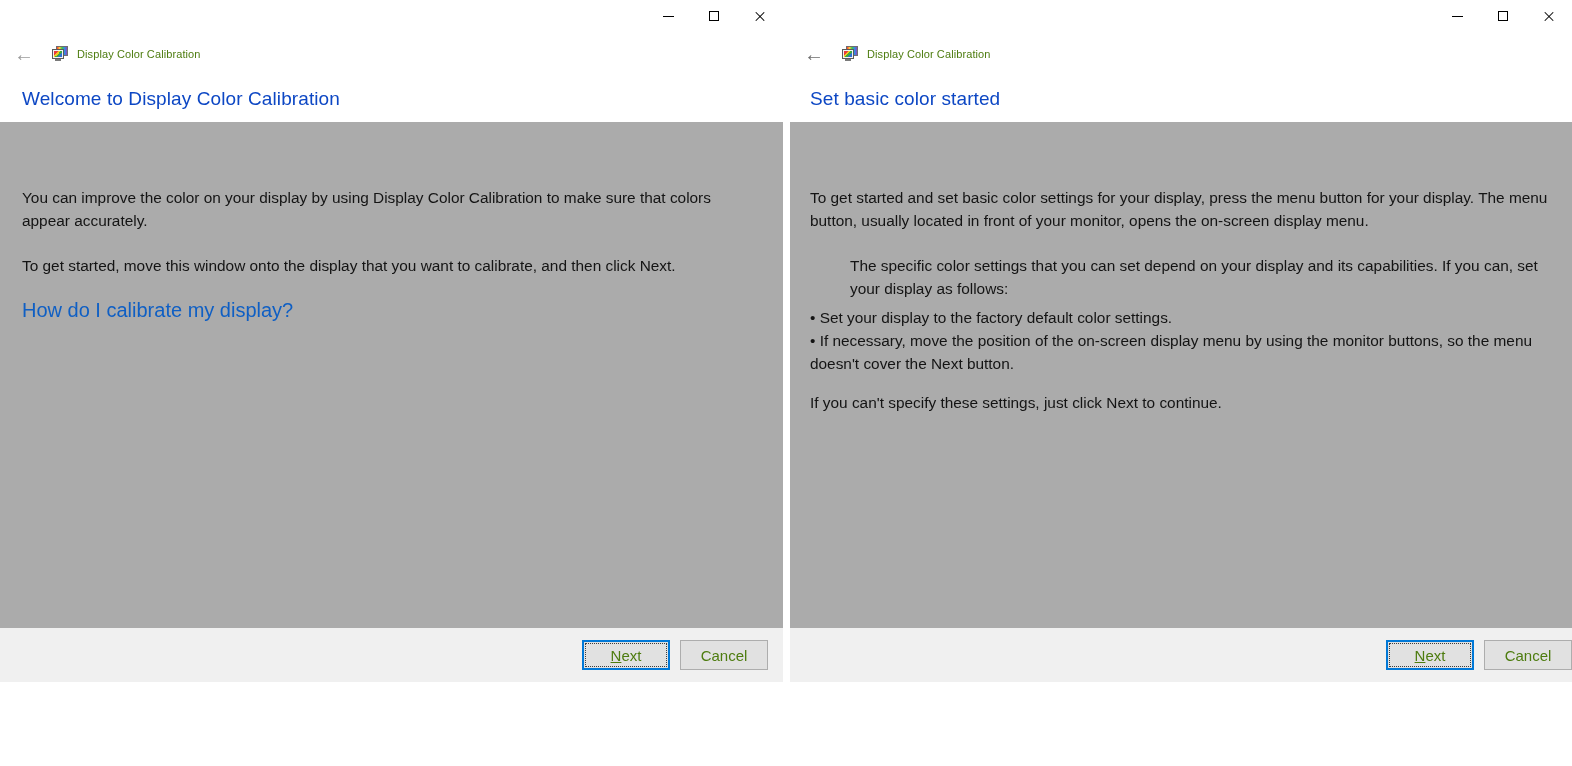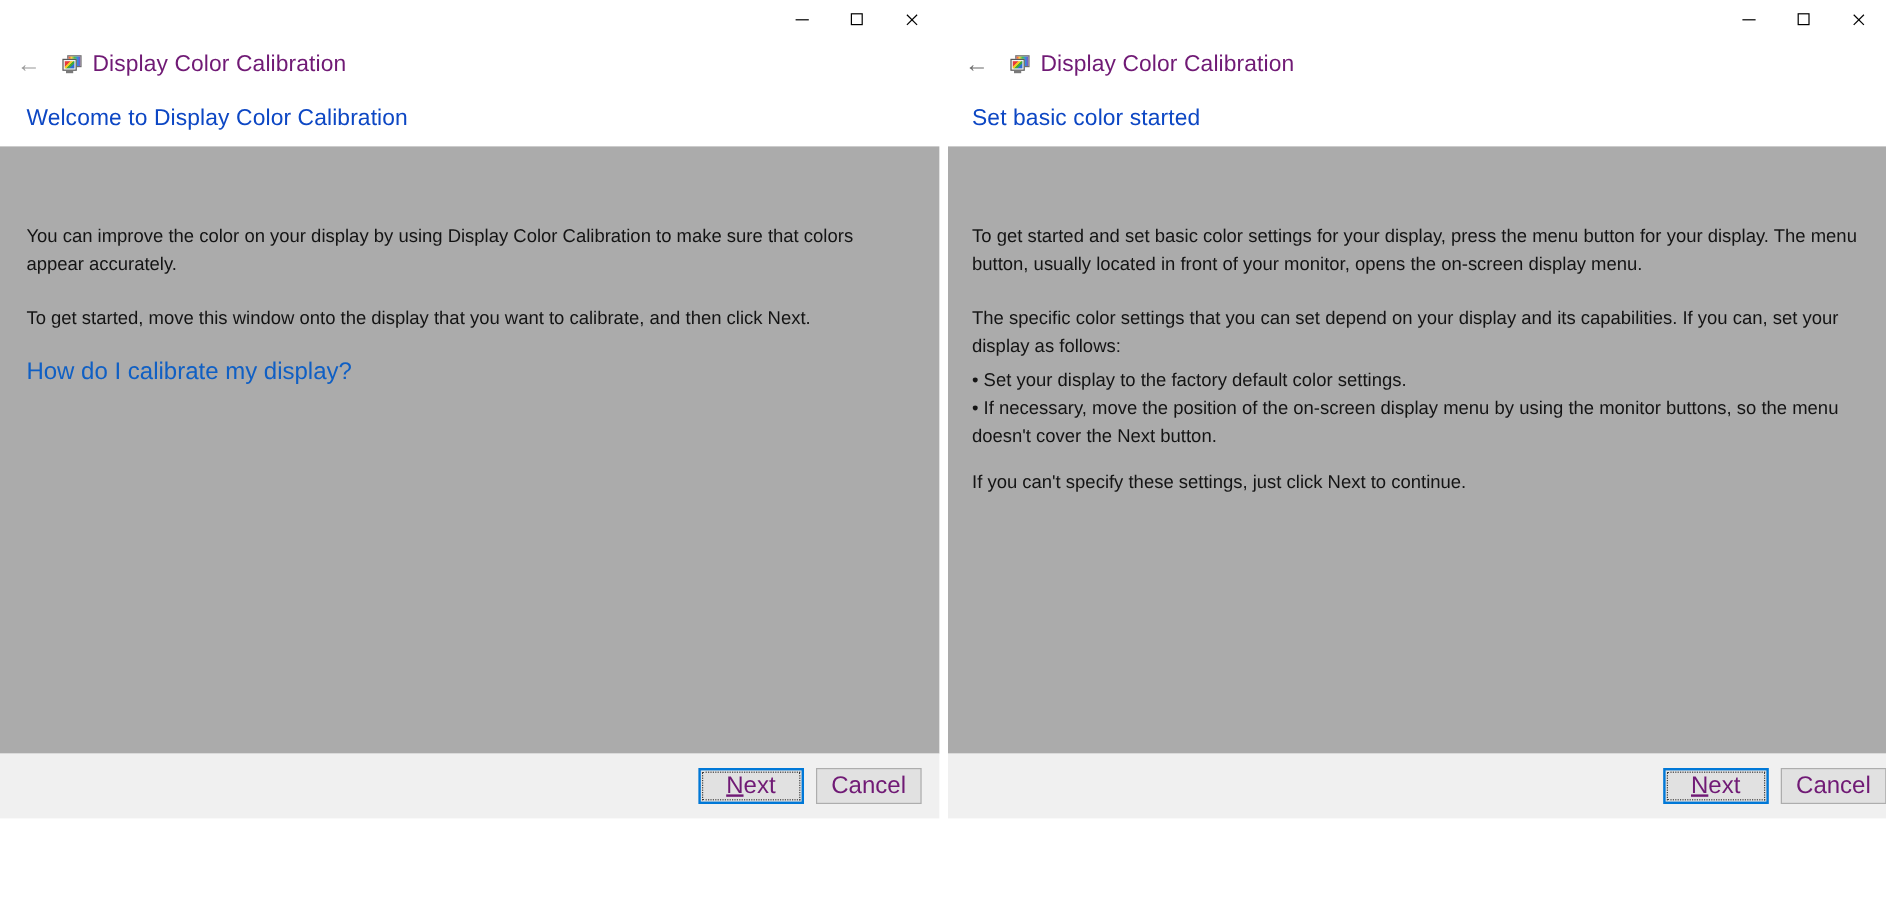--- a/index.html
+++ b/index.html
@@ -116,22 +116,22 @@
 
   .app-icon {
     position: relative;
     width: 16px;
     height: 16px;
     margin-left: 14px;
     margin-right: 9px;
     flex: none;
   }
   .app-title {
-    font-size: 19px;
-    color: #701a75;
+    font-size: 11px;
+    color: #4d7c0f;
     letter-spacing: 0.1px;
     white-space: nowrap;
   }
 
   
   .page-heading {
     height: 46px;
     display: flex;
     align-items: center;
     background: #ffffff;
@@ -154,21 +154,21 @@
   }
   #window-left  .body-pane { padding-left: 22px; padding-right: 56px; }
   #window-right .body-pane { padding-left: 20px; }
 
   .body-pane p {
     margin: 0 0 22px 0;
     font-size: 15.4px;
     line-height: 23px;
     color: #141414;
   }
-  .body-pane p.tight { margin-bottom: 6px; }
+  .body-pane p.tight { margin-bottom: 6px; margin-left: 40px; }
   .body-pane p.bullets {
     margin-bottom: 16px;
   }
   .help-link {
     display: inline-block;
     font-size: 20px;
     line-height: 23px;
     color: #0f5fc4;
     cursor: pointer;
   }
@@ -189,22 +189,22 @@
   .dlg-btn {
     position: relative;
     height: 30px;
     min-width: 88px;
     padding: 0 12px;
     margin-left: 10px;
     background: #e1e1e1;
     border: 1px solid #adadad;
     box-sizing: border-box;
     font-family: "Liberation Sans", sans-serif;
-    font-size: 20px;
-    color: #701a75;
+    font-size: 15px;
+    color: #4d7c0f;
     display: flex;
     align-items: center;
     justify-content: center;
     cursor: default;
     white-space: nowrap;
   }
   .dlg-btn.default {
     border: 2px solid #0078d7;
     background: #e1e1e1;
   }

